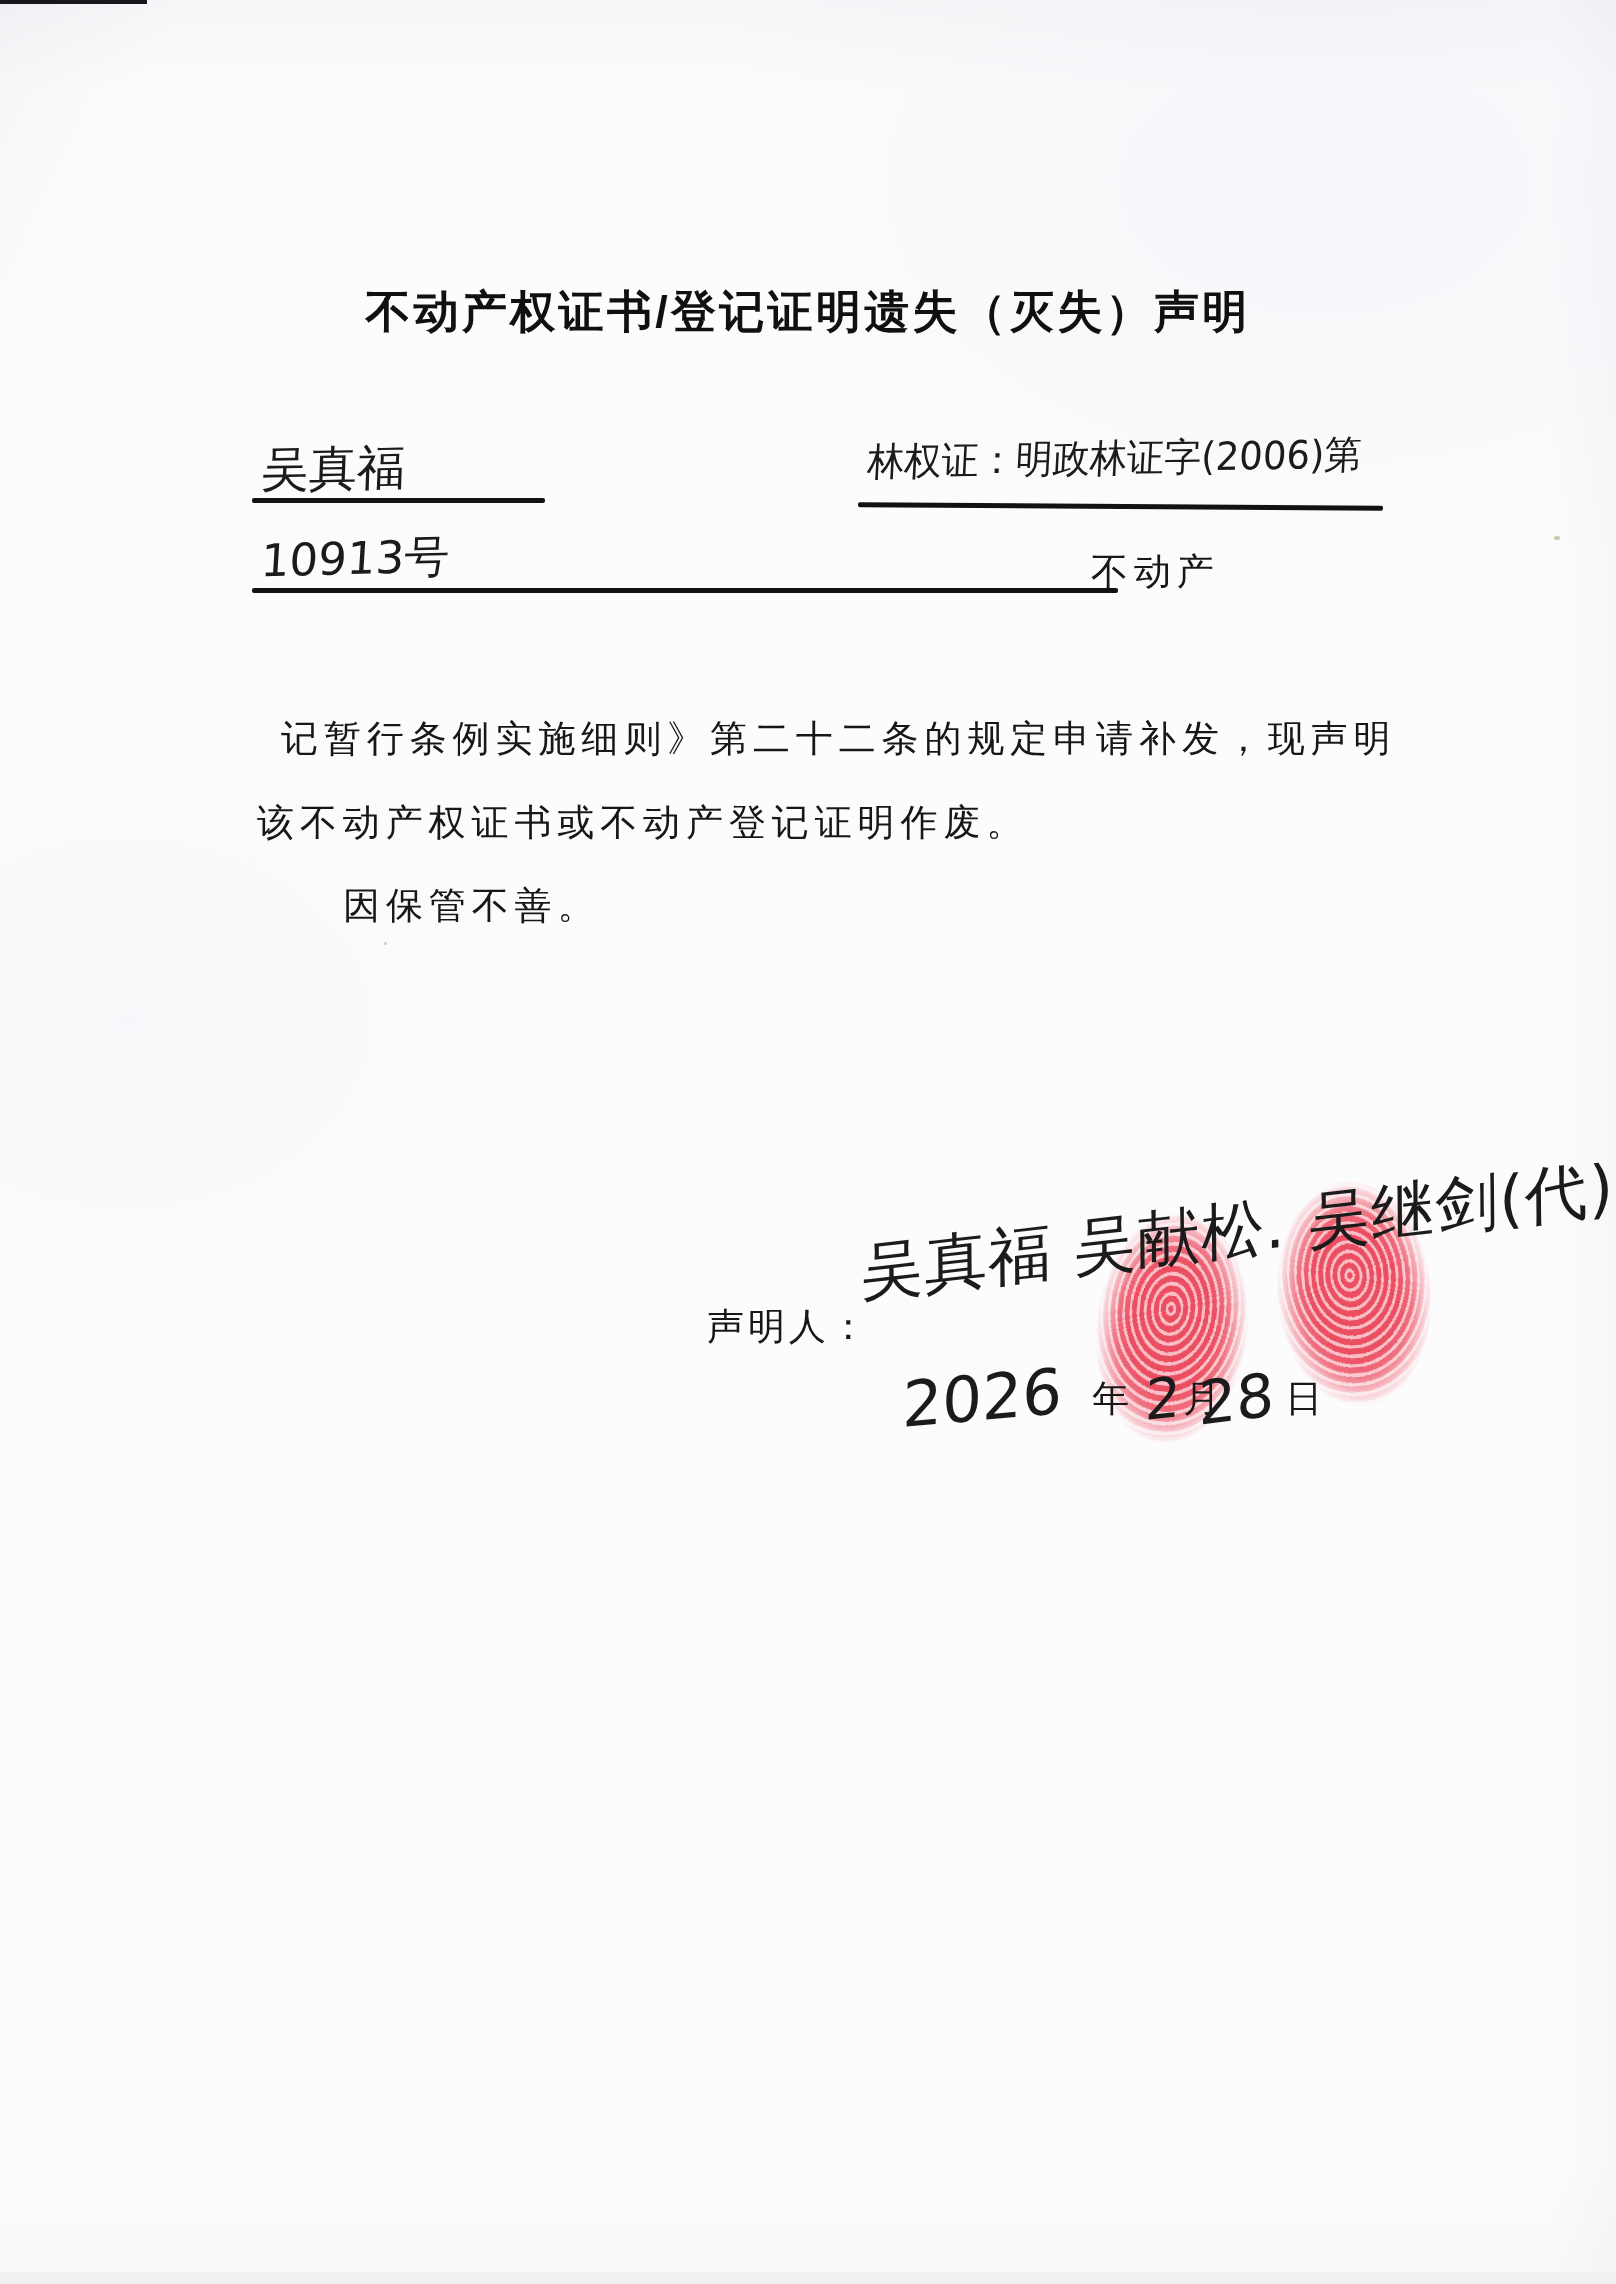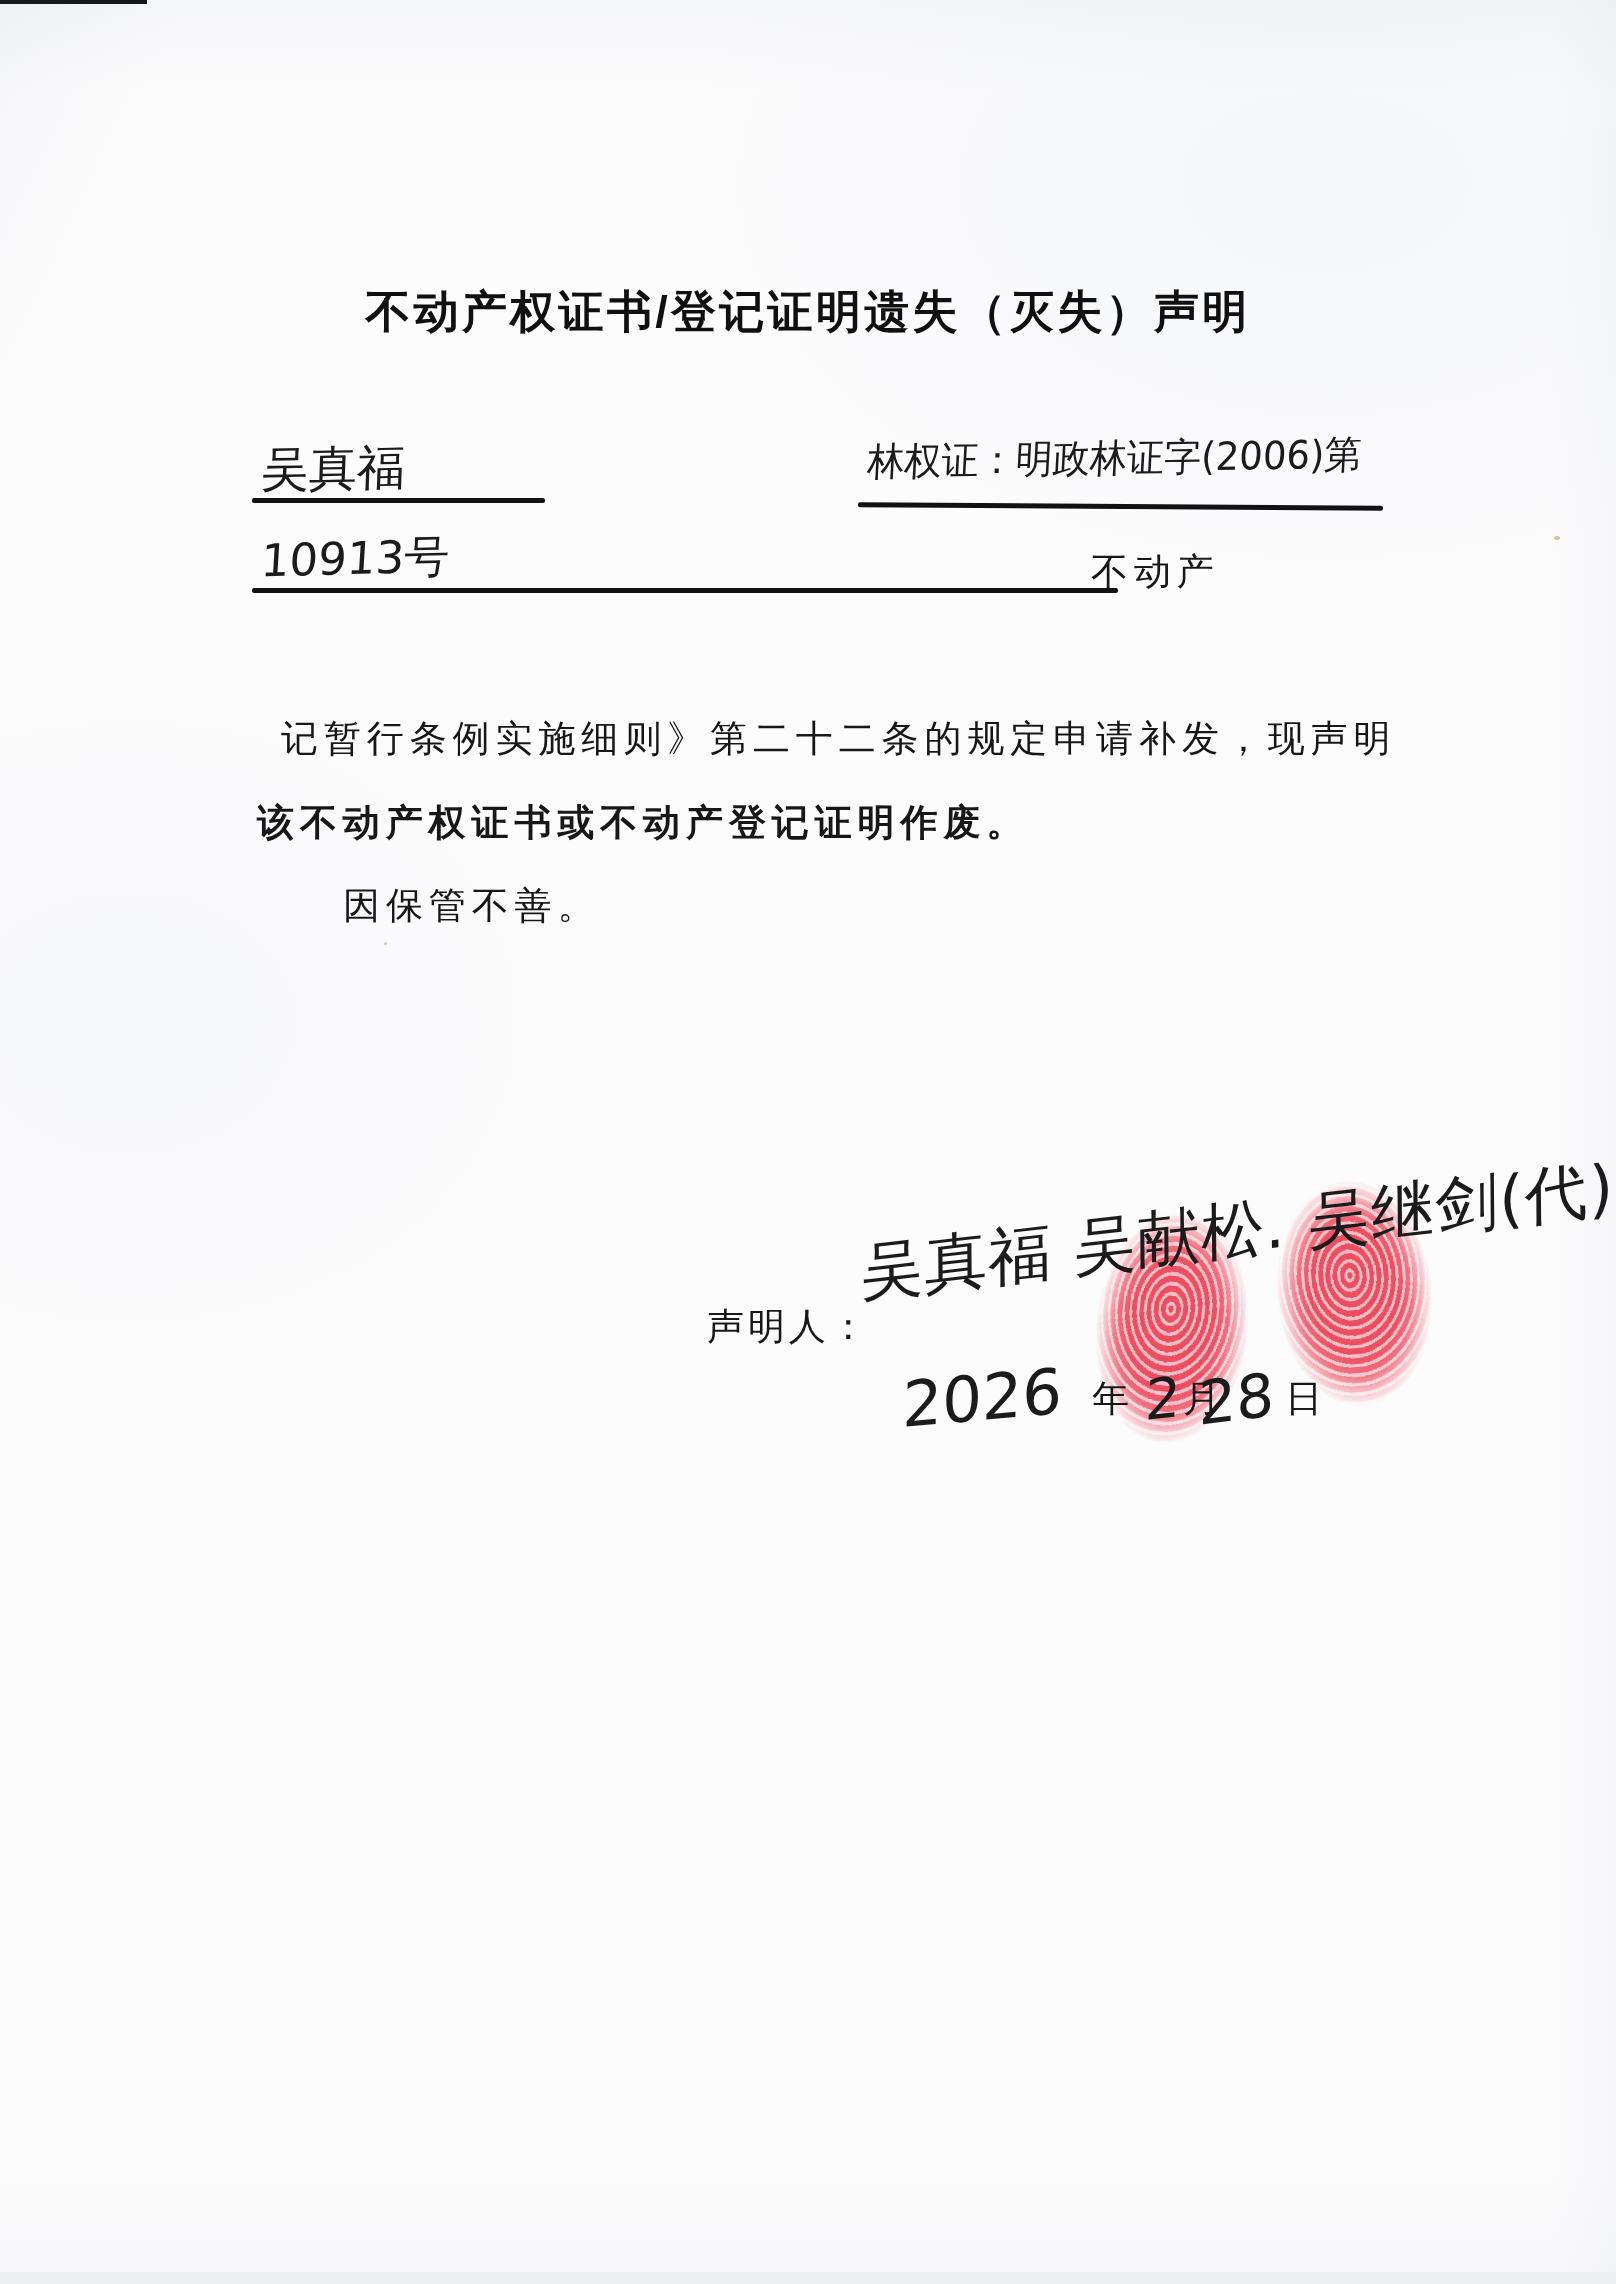--- a/index.html
+++ b/index.html
@@ -121,21 +121,21 @@
   <div class="hw" style="left:261px; top:437px; font-size:48px; transform:skewX(-3deg) rotate(-1deg);">吴真福</div>
   <div class="underline" style="left:252px; top:498px; width:293px;"></div>
   <div class="hw" style="left:866px; top:435px; font-size:39px; letter-spacing:0px; transform:scaleX(0.95) skewX(-4deg) rotate(-0.8deg); transform-origin:left bottom;">林权证：明政林证字(2006)第</div>
   <div class="underline" style="left:858px; top:504px; width:525px; height:5.2px; transform:rotate(0.4deg);"></div>
 
   <div class="hw" style="left:261px; top:529px; font-size:45px; transform:skewX(-5deg) rotate(-1.5deg);">10913号</div>
   <div class="underline" style="left:252px; top:588px; width:866px; height:5.2px;"></div>
   <div class="printed" style="left:1091px; top:547px;">不动产</div>
 
   <div class="printed" style="left:257px; top:714px;margin-left:24px;">记暂行条例实施细则》第二十二条的规定申请补发，现声明</div>
-  <div class="printed" style="left:257px; top:798px;font-weight:bold;">该不动产权证书或不动产登记证明作废。</div>
+  <div class="printed" style="left:257px; top:798px;">该不动产权证书或不动产登记证明作废。</div>
 
   <div class="printed" style="left:343px; top:881px;">因保管不善。</div>
 
   <div class="fingerprint" style="left:1095px; top:1210px; width:154px; height:236px; transform:rotate(6deg);"></div>
   <div class="fingerprint" style="left:1276px; top:1179px; width:157px; height:229px; transform:rotate(-5deg);"></div>
 
   <div class="printed" style="left:707px; top:1302px; letter-spacing:3.9px;">声明人：</div>
   <div class="hw sig-names" style="left:861px; top:1231px;">吴真福 吴献松. 吴继剑(代)</div>
 
   <div class="date-row">

